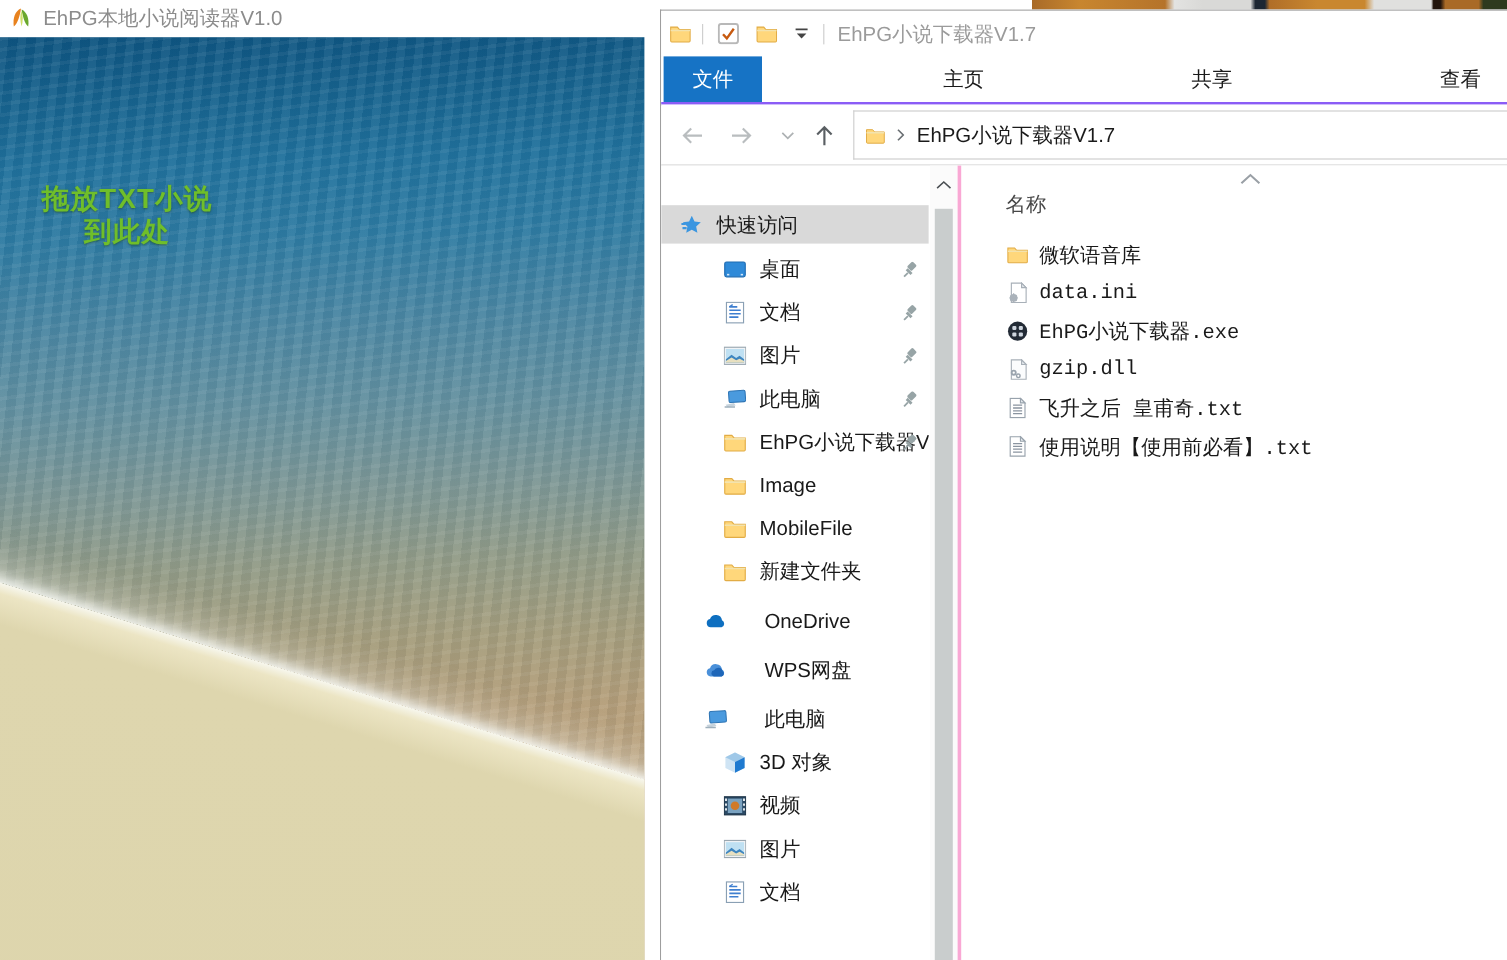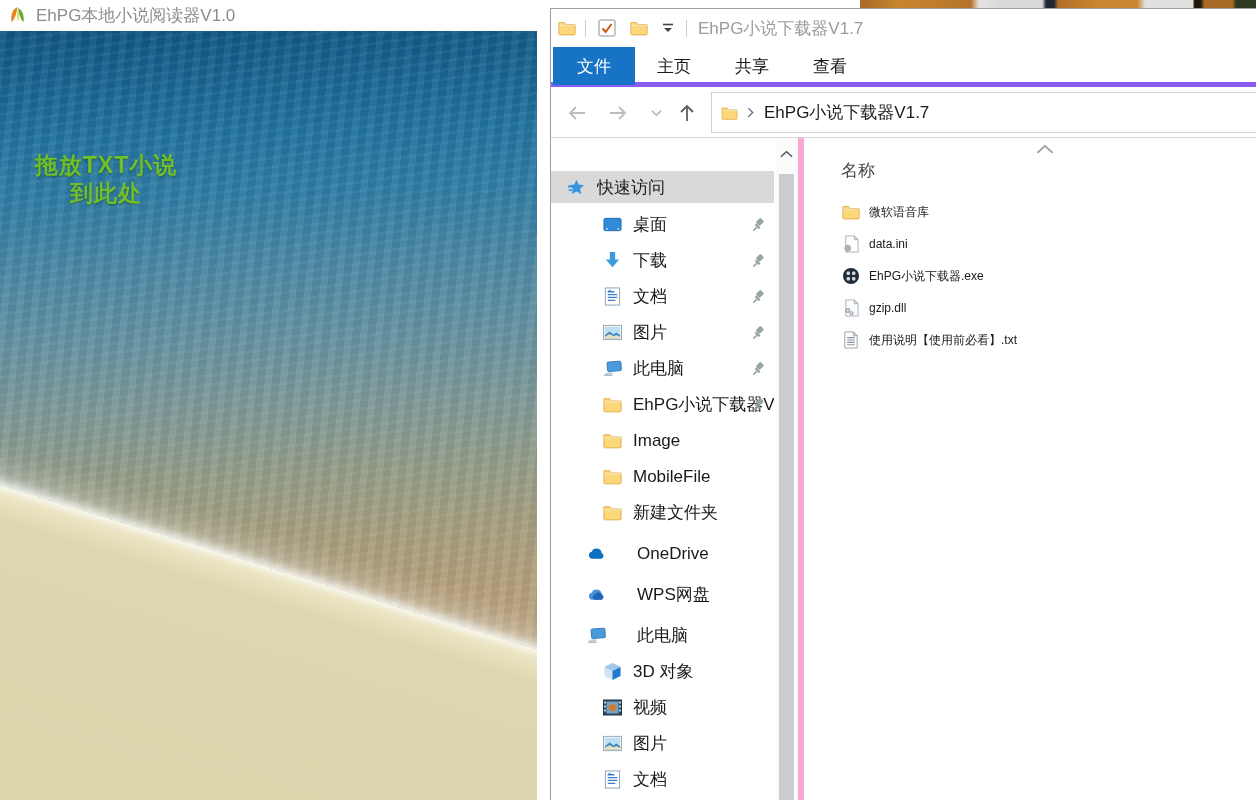--- a/index.html
+++ b/index.html
@@ -42,21 +42,21 @@
     background:#ffffff; border-left:1px solid #9e9e9e; border-top:1px solid #9e9e9e; }
 
   .ex-titlebar { position:absolute; left:0; top:0; right:0; height:38px; background:#fff;
     display:flex; align-items:center; }
   .qat-ic { width:18px; height:16px; }
   .qat-btn { border:none; background:transparent; padding:0; display:flex; align-items:center; }
   .tb-sep { width:1px; height:17px; background:#cfcfcf; }
   .ex-title { font-size:17px; color:#9b9b9b; white-space:nowrap; }
 
   .ribbon-tabs { position:absolute; left:0; top:38px; right:0; height:40px; background:#fff;
-    border-bottom:5px solid #8b5cf6; display:flex; padding-left:2px; }
+    border-bottom:2px solid #8b5cf6; display:flex; padding-left:2px;justify-content:space-between; }
   .rtab { height:38px; display:flex; align-items:center; justify-content:center;
     font-size:17px; color:#1a1a1a; background:transparent; border:none; }
   .rtab.file { width:82px; background:#1673c5; color:#ffffff; }
   .rtab.plain { width:78px; }
 
   .addr-row { position:absolute; left:0; top:79px; right:0; height:50px; background:#fff;
     border-bottom:1px solid #d6d6d6; }
   .nav-btn { position:absolute; top:10px; width:30px; height:30px; border:none; background:transparent;
     display:flex; align-items:center; justify-content:center; }
   .addr-box { position:absolute; left:160px; right:0; top:4px; height:41px; background:#fff;
@@ -79,27 +79,27 @@
   .side-item .lbl { white-space:nowrap; overflow:hidden; flex:1 1 auto; }
   .side-item .pin { position:absolute; right:8px; top:8px; width:14px; height:14px; }
 
   
   .vscroll { position:absolute; left:224px; top:0; bottom:0; width:23px; background:#fbfbfb; }
   .sb-arrow { position:absolute; left:0; top:6px; width:23px; height:20px; border:none;
     background:transparent; display:flex; align-items:center; justify-content:center; }
   .sb-thumb { position:absolute; left:4px; width:15px; top:36px; bottom:-1px; background:#c9cdcd; }
 
   
-  .filepane { position:absolute; left:247px; top:0; right:0; bottom:0; border-left:6px solid #f9a8d4;
+  .filepane { position:absolute; left:247px; top:0; right:0; bottom:0; border-left:3px solid #f9a8d4;
     background:#fff; }
   .col-caret { position:absolute; left:232px; top:6px; width:18px; height:10px; }
   .col-header { position:absolute; left:37px; top:21px; font-size:17px; color:#474747; }
   .rows { position:absolute; left:0; top:58px; right:0; }
   .frow { height:32px; display:flex; align-items:center; padding-left:38px;
-    font-size:12px; color:#191919; }
+    font-size:17px; color:#191919;font-family:Liberation Mono, monospace; }
   .frow .fic { width:18px; height:18px; margin-right:9px; flex:0 0 auto; }
   .hidden-defs { position:absolute; width:0; height:0; overflow:hidden; }
 </style>
 </head>
 <body>
 
 <svg class="hidden-defs" xmlns="http://www.w3.org/2000/svg">
   <defs>
     <symbol id="i-folder" viewBox="0 0 20 17">
       <path d="M1 2.5h6.2l2 2.3H19v10.4a1 1 0 0 1-1 1H2a1 1 0 0 1-1-1z" fill="#ffd77b" stroke="#e2ac45" stroke-width="1"></path>
@@ -310,29 +310,20 @@
         <svg class="ic">
             <use href="#i-desktop"></use>
           </svg>
         <span class="lbl">桌面</span>
         <svg class="pin">
             <use href="#i-pin"></use>
           </svg>
       </div>
       <div class="side-item d1">
         <svg class="ic">
-            <use href="#i-download"></use>
-          </svg>
-        <span class="lbl">下载</span>
-        <svg class="pin">
-            <use href="#i-pin"></use>
-          </svg>
-      </div>
-      <div class="side-item d1">
-        <svg class="ic">
             <use href="#i-docs"></use>
           </svg>
         <span class="lbl">文档</span>
         <svg class="pin">
             <use href="#i-pin"></use>
           </svg>
       </div>
       <div class="side-item d1">
         <svg class="ic">
             <use href="#i-pics"></use>
@@ -458,18 +449,24 @@
         <div class="frow">
           <svg class="fic">
               <use href="#i-dll"></use>
             </svg>
           <span>gzip.dll</span>
         </div>
         <div class="frow">
           <svg class="fic">
               <use href="#i-txt"></use>
             </svg>
+          <span>飞升之后 皇甫奇.txt</span>
+        </div>
+        <div class="frow">
+          <svg class="fic">
+              <use href="#i-txt"></use>
+            </svg>
           <span>使用说明【使用前必看】.txt</span>
         </div>
       </div>
     </div>
   </div>
 </div>
 
 </body></html>

